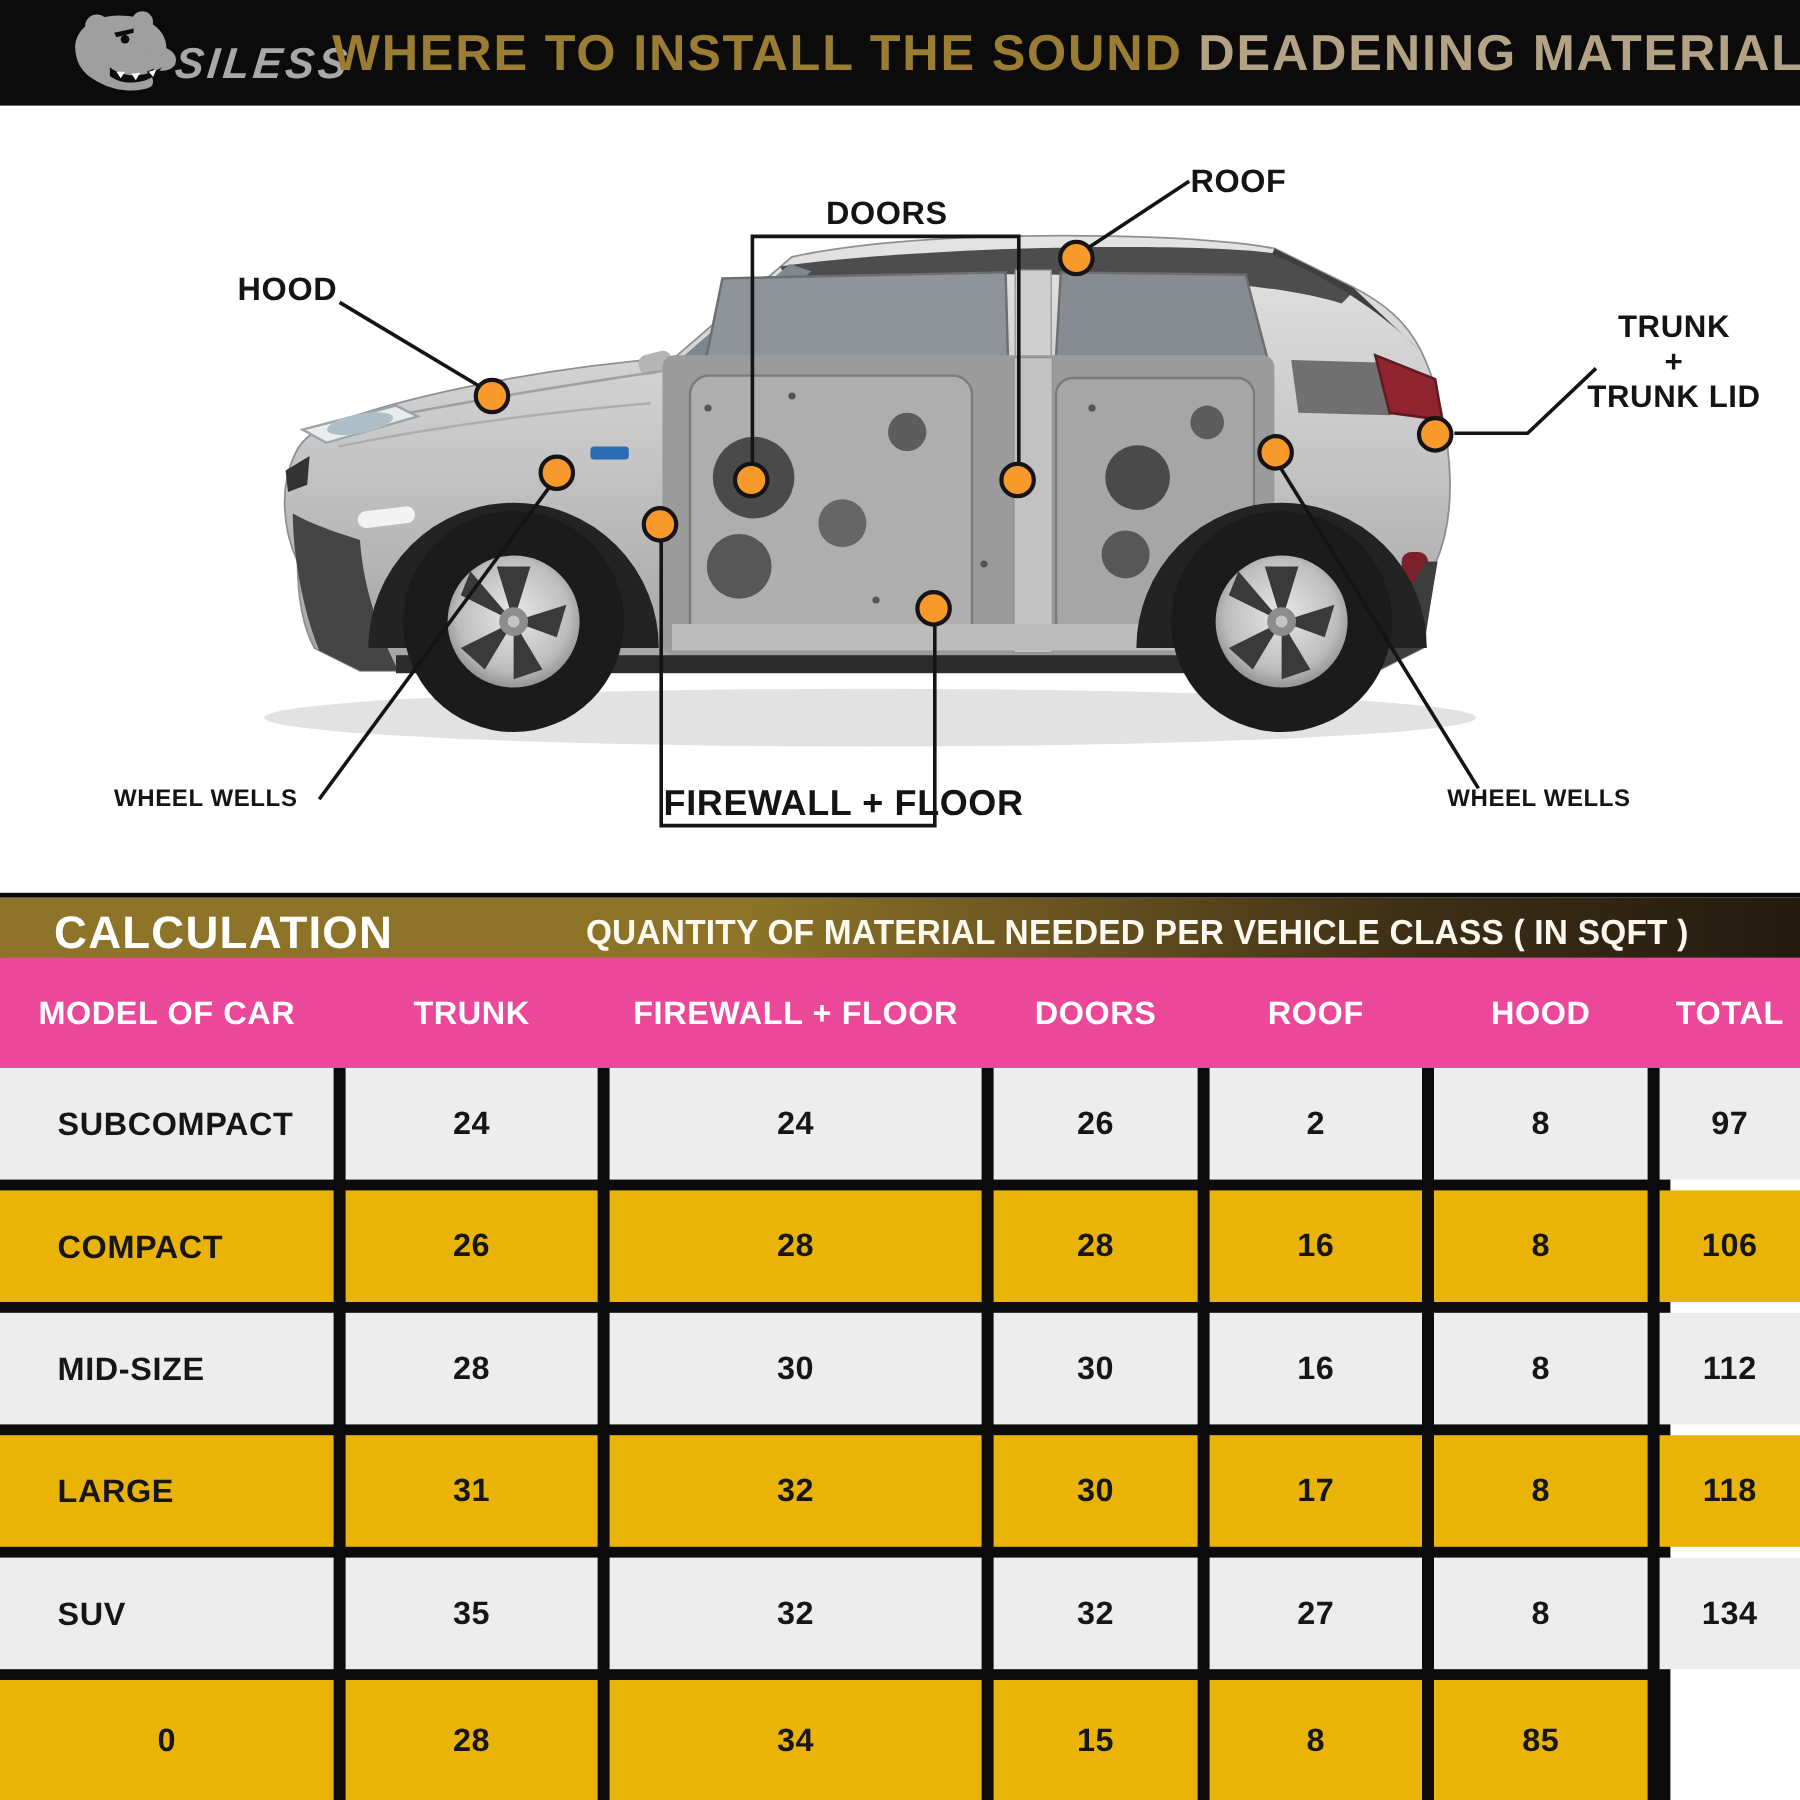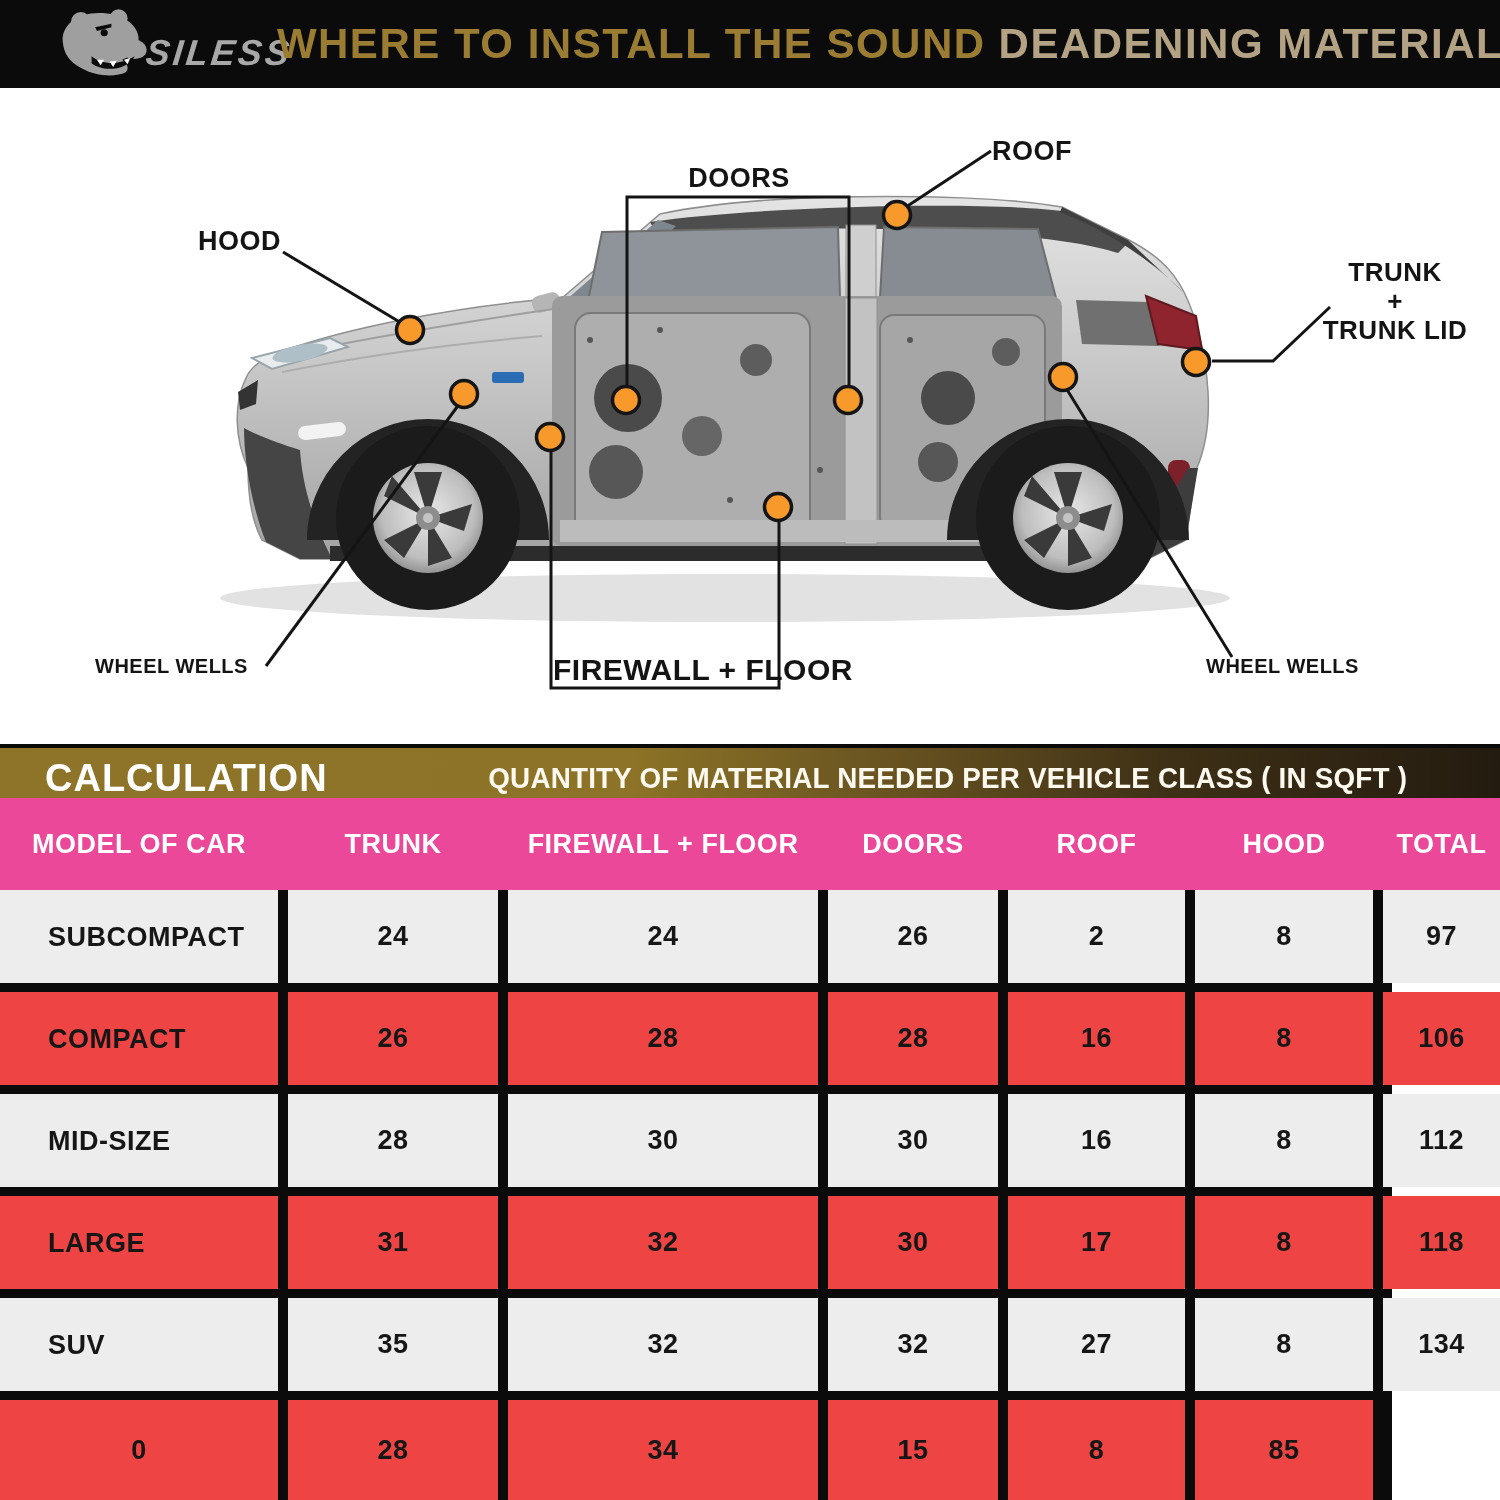--- a/index.html
+++ b/index.html
@@ -63,21 +63,21 @@
     display:grid;grid-template-columns:278px 210px 310px 170px 177px 178px 117px;
     grid-template-rows:93px 93px 93px 93px 93px 100px;
     column-gap:10px;row-gap:9px;z-index:5;
   }
   .cell{
     display:flex;align-items:center;justify-content:center;
     font-weight:bold;font-size:27px;color:#161616;letter-spacing:0.5px;
   }
   .cell-model{justify-content:flex-start;padding-left:48px;flex-direction:column;align-items:flex-start;justify-content:center;line-height:32px;}
   .row-light{background:#ededed;}
-  .row-dark{background:#ef4444;}
+  .row-dark{background:#eab308;}
 </style>
 </head>
 <body>
 
 <div class="diagram">
   <svg width="1500" height="745" viewBox="0 0 1500 745">
     <defs>
       <linearGradient id="bodyGrad" x1="0" y1="0" x2="0" y2="1">
         <stop offset="0" stop-color="#e4e4e4"></stop>
         <stop offset="0.45" stop-color="#c9c9c9"></stop>

